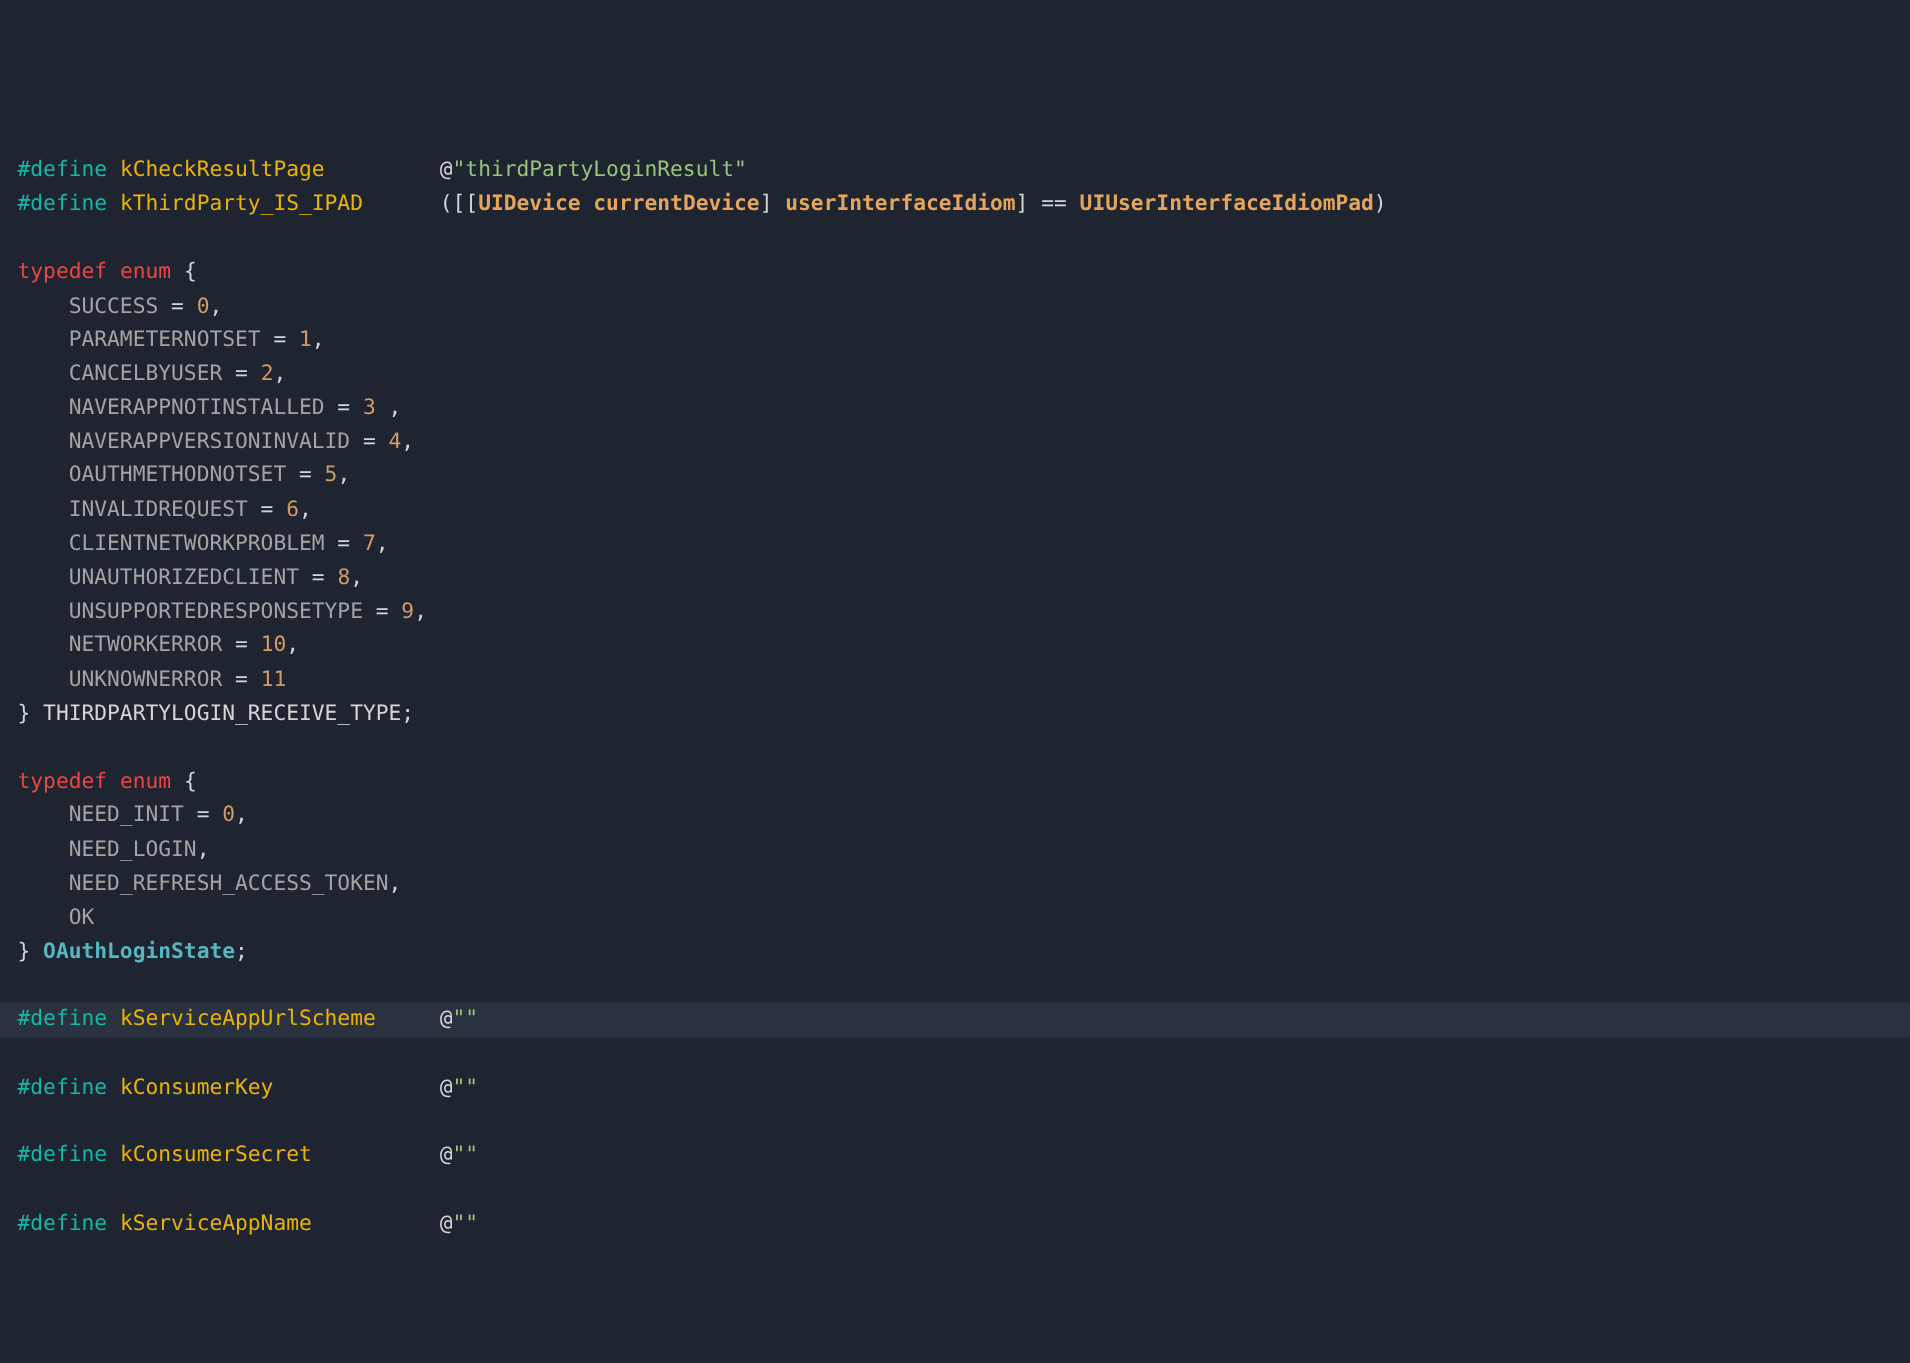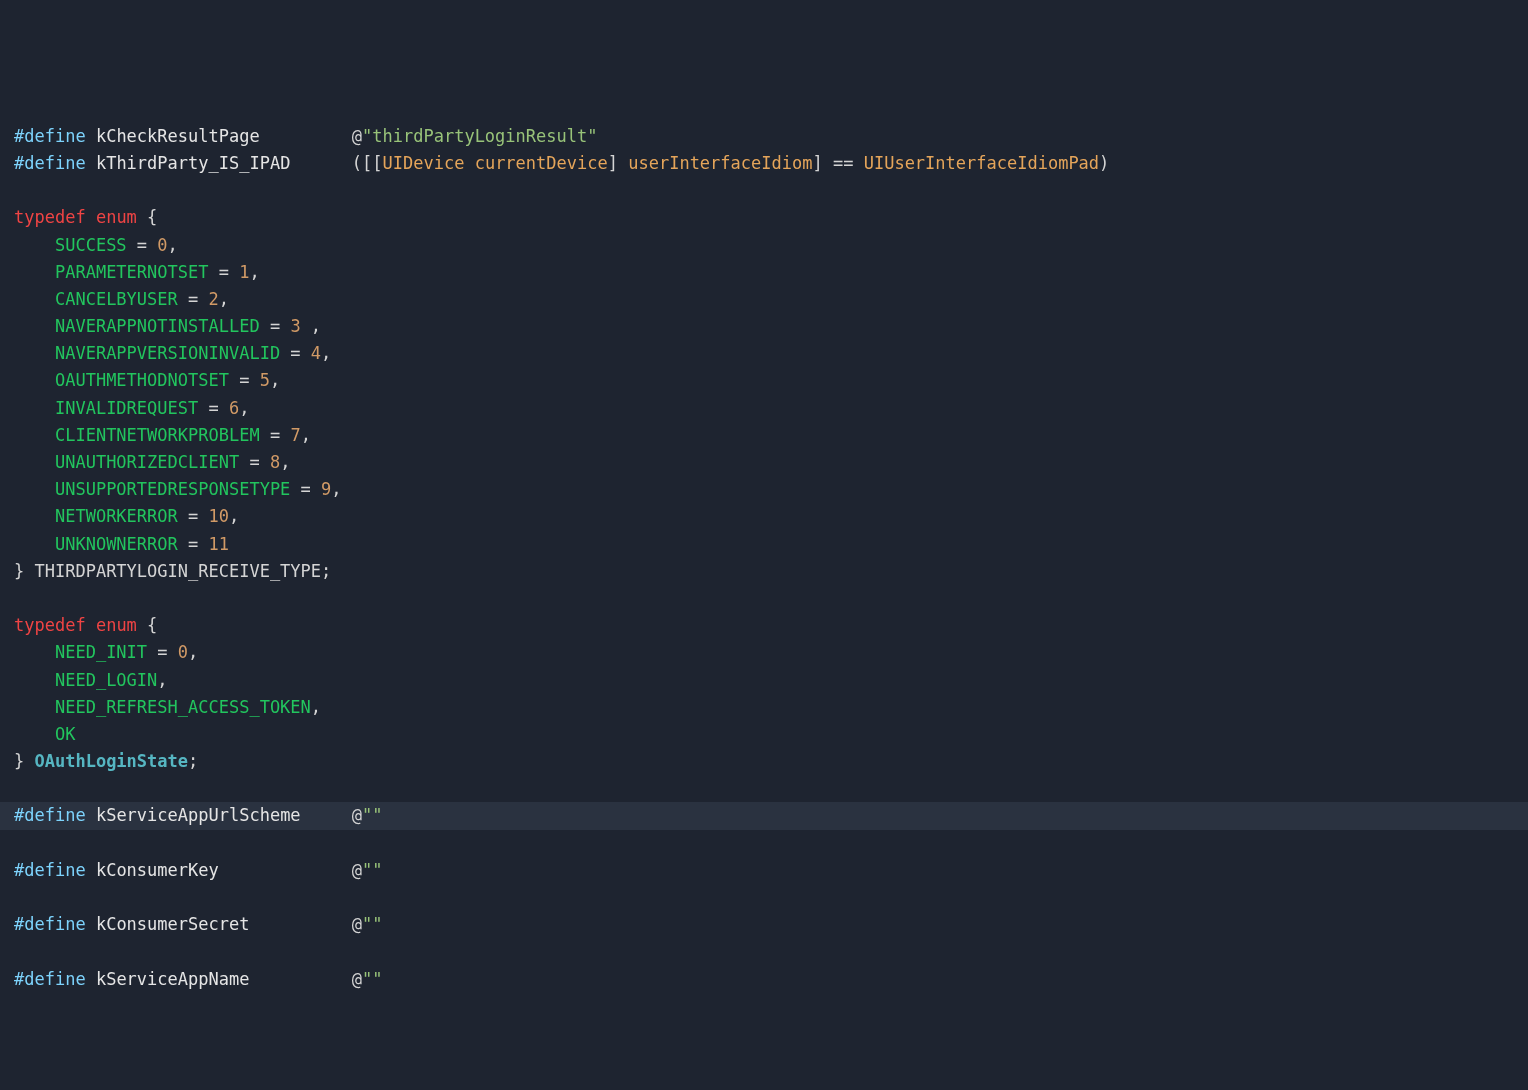--- a/index.html
+++ b/index.html
@@ -23,30 +23,30 @@
       display: block;
       min-height: 27px;
     }
     .highlighted {
       background-color: #2a3240;
       margin-left: -14px;
       margin-right: -14px;
       padding-left: 14px;
       padding-right: 14px;
     }
-    .directive { color: #7dd3fc; }
-    .macro-name { color: #e5e5e5; }
+    .directive { color: #14b8a6; }
+    .macro-name { color: #eab308; }
     .string { color: #98c379; }
     .keyword { color: #ef4444; }
     .punct { color: #d4d4d4; }
     .identifier { color: #d4d4d4; }
     .number { color: #d19a66; }
     .type { color: #56b6c2; font-weight: bold; }
-    .builtin { color: #e5a55a; }
-    .enum-member { color: #22c55e; }
+    .builtin { color: #e5a55a; font-weight: bold; }
+    .enum-member { color: #a3a3a3; }
   </style>
 </head>
 <body>
 
 
 
 <div><span class="line"><span class="directive">#define</span> <span class="macro-name">kCheckResultPage</span>         <span class="identifier">@</span><span class="string">"thirdPartyLoginResult"</span></span><span class="line"><span class="directive">#define</span> <span class="macro-name">kThirdParty_IS_IPAD</span>      <span class="punct">([[</span><span class="builtin">UIDevice</span> <span class="builtin">currentDevice</span><span class="punct">]</span> <span class="builtin">userInterfaceIdiom</span><span class="punct">]</span> <span class="punct">==</span> <span class="builtin">UIUserInterfaceIdiomPad</span><span class="punct">)</span></span><span class="line"> </span><span class="line"><span class="keyword">typedef</span> <span class="keyword">enum</span> <span class="punct">{</span></span><span class="line">    <span class="enum-member">SUCCESS</span><span class="punct"> = </span><span class="number">0</span><span class="punct">,</span></span><span class="line">    <span class="enum-member">PARAMETERNOTSET</span><span class="punct"> = </span><span class="number">1</span><span class="punct">,</span></span><span class="line">    <span class="enum-member">CANCELBYUSER</span><span class="punct"> = </span><span class="number">2</span><span class="punct">,</span></span><span class="line">    <span class="enum-member">NAVERAPPNOTINSTALLED</span><span class="punct"> = </span><span class="number">3</span><span class="punct"> ,</span></span><span class="line">    <span class="enum-member">NAVERAPPVERSIONINVALID</span><span class="punct"> = </span><span class="number">4</span><span class="punct">,</span></span><span class="line">    <span class="enum-member">OAUTHMETHODNOTSET</span><span class="punct"> = </span><span class="number">5</span><span class="punct">,</span></span><span class="line">    <span class="enum-member">INVALIDREQUEST</span><span class="punct"> = </span><span class="number">6</span><span class="punct">,</span></span><span class="line">    <span class="enum-member">CLIENTNETWORKPROBLEM</span><span class="punct"> = </span><span class="number">7</span><span class="punct">,</span></span><span class="line">    <span class="enum-member">UNAUTHORIZEDCLIENT</span><span class="punct"> = </span><span class="number">8</span><span class="punct">,</span></span><span class="line">    <span class="enum-member">UNSUPPORTEDRESPONSETYPE</span><span class="punct"> = </span><span class="number">9</span><span class="punct">,</span></span><span class="line">    <span class="enum-member">NETWORKERROR</span><span class="punct"> = </span><span class="number">10</span><span class="punct">,</span></span><span class="line">    <span class="enum-member">UNKNOWNERROR</span><span class="punct"> = </span><span class="number">11</span></span><span class="line"><span class="punct">} </span><span class="identifier">THIRDPARTYLOGIN_RECEIVE_TYPE</span><span class="punct">;</span></span><span class="line"> </span><span class="line"><span class="keyword">typedef</span> <span class="keyword">enum</span> <span class="punct">{</span></span><span class="line">    <span class="enum-member">NEED_INIT</span><span class="punct"> = </span><span class="number">0</span><span class="punct">,</span></span><span class="line">    <span class="enum-member">NEED_LOGIN</span><span class="punct">,</span></span><span class="line">    <span class="enum-member">NEED_REFRESH_ACCESS_TOKEN</span><span class="punct">,</span></span><span class="line">    <span class="enum-member">OK</span></span><span class="line"><span class="punct">} </span><span class="type">OAuthLoginState</span><span class="punct">;</span></span><span class="line"> </span><span class="line highlighted"><span class="directive">#define</span> <span class="macro-name">kServiceAppUrlScheme</span>     <span class="identifier">@</span><span class="string">""</span></span><span class="line"> </span><span class="line"><span class="directive">#define</span> <span class="macro-name">kConsumerKey</span>             <span class="identifier">@</span><span class="string">""</span></span><span class="line"> </span><span class="line"><span class="directive">#define</span> <span class="macro-name">kConsumerSecret</span>          <span class="identifier">@</span><span class="string">""</span></span><span class="line"> </span><span class="line"><span class="directive">#define</span> <span class="macro-name">kServiceAppName</span>          <span class="identifier">@</span><span class="string">""</span></span></div>
 
 
 

